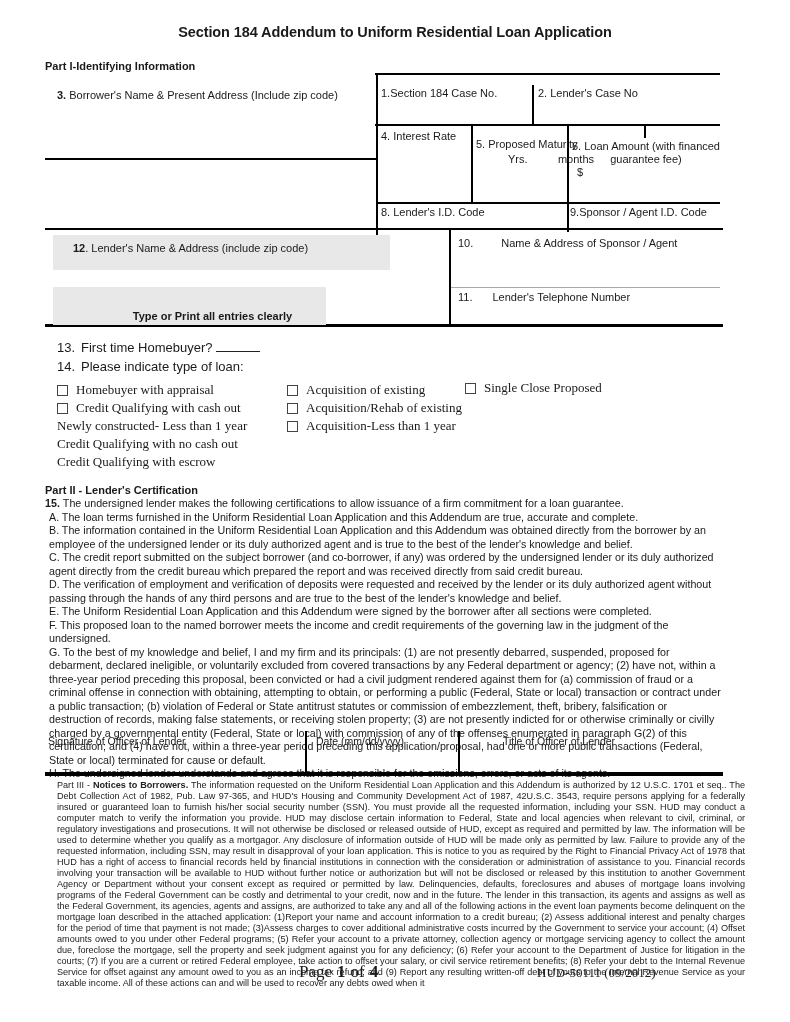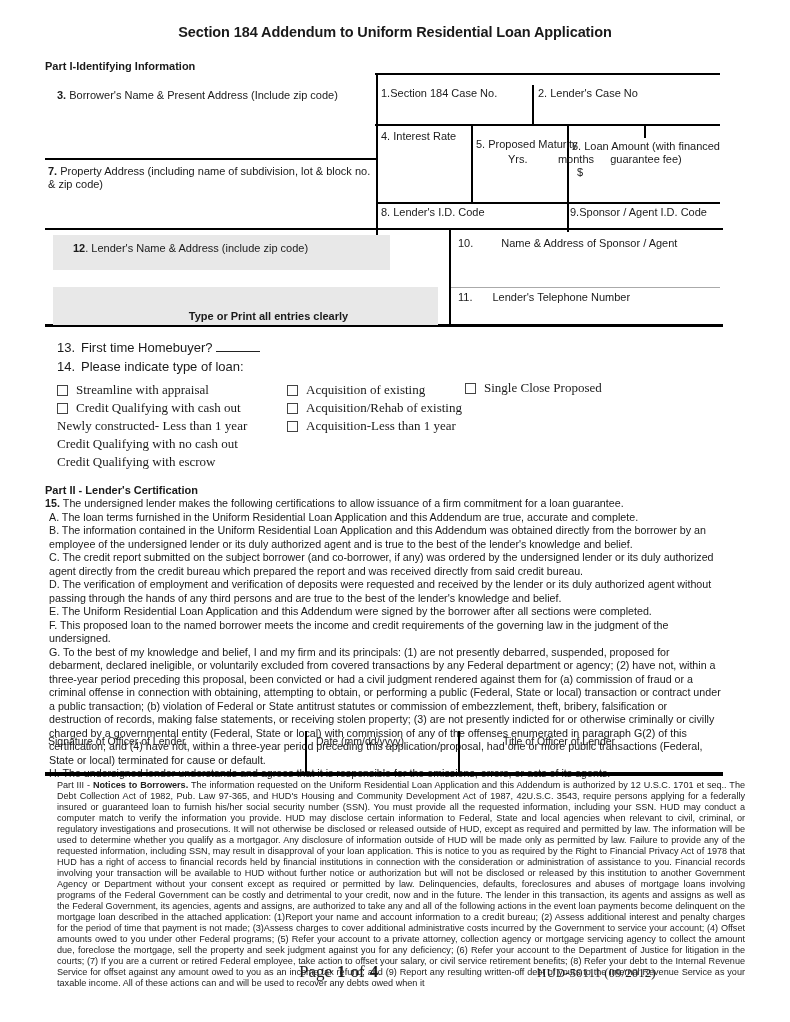--- a/index.html
+++ b/index.html
@@ -54,21 +54,20 @@
   <div class="abs hline" style="left:376px; top:202px; width:344px; height:2px;"></div>
   <div class="abs hline" style="left:45px; top:158px; width:332px; height:2px;"></div>
   <div class="abs hline" style="left:45px; top:228px; width:678px; height:2px;"></div>
   <div class="abs vline" style="left:449px; top:230px; width:2px; height:95px;"></div>
   <div class="abs grayline" style="left:451px; top:287px; width:269px; height:1px;"></div>
   <div class="abs hline" style="left:45px; top:324px; width:678px; height:3px;"></div>
 
   <div class="abs cell-label" style="left:57px; top:89px;"><b class="num-bold">3.</b><span class="lbl-gap">Borrower's Name &amp; Present Address (Include zip code)</span></div>
   <div class="abs fill" style="left:48px; top:103px; width:320px; height:52px;"></div>
 
-  <div class="abs cell-label" style="left:48px; top:165px; width:330px;"><b class="num-bold">7.</b><span class="lbl-gap">Property Address (including name of subdivision, lot &amp; block no. &amp; zip code)</span></div>
   <div class="abs fill" style="left:48px; top:192px; width:320px; height:32px;"></div>
 
   <div class="abs cell-label" style="left:381px; top:87px;">1.Section 184 Case No.</div>
   <div class="abs fill" style="left:380px; top:100px; width:150px; height:22px;"></div>
 
   <div class="abs cell-label" style="left:538px; top:87px;">2. Lender's Case No</div>
   <div class="abs fill" style="left:536px; top:100px; width:180px; height:22px;"></div>
 
   <div class="abs cell-label" style="left:381px; top:130px;">4. Interest Rate</div>
   <div class="abs fill" style="left:380px; top:144px; width:88px; height:55px;"></div>
@@ -88,21 +87,21 @@
   <div class="abs fill" style="left:380px; top:218px; width:185px; height:10px;"></div>
 
   <div class="abs cell-label" style="left:570px; top:206px;">9.Sponsor / Agent I.D. Code</div>
   <div class="abs fill" style="left:570px; top:218px; width:148px; height:10px;"></div>
 
   <div class="abs graybox" style="left:53px; top:235px; width:337px; height:35px;">
     <div class="cell-label" style="padding:7px 0 0 20px;"><b class="num-bold">12</b><span>. Lender's Name &amp; Address (include zip code)</span></div>
   </div>
   <div class="abs fill" style="left:53px; top:255px; width:337px; height:30px;"></div>
 
-  <div class="abs graybox typebox" style="left:53px; top:287px; width:385px; height:38px;padding-left:46px;">
+  <div class="abs graybox typebox" style="left:53px; top:287px; width:273px; height:38px;padding-left:46px;">
     <span>Type or Print all entries clearly</span>
   </div>
 
   <div class="abs cell-label flexrow" style="left:458px; top:237px; gap:28px;">
     <span>10.</span>
     <span>Name &amp; Address of Sponsor / Agent</span>
   </div>
   <div class="abs fill" style="left:456px; top:250px; width:260px; height:35px;"></div>
 
   <div class="abs cell-label flexrow" style="left:458px; top:291px; gap:20px;">
@@ -117,21 +116,21 @@
     <span class="blank"></span>
   </div>
   <div class="abs item-line" style="left:57px; top:359px;">
     <span class="item-num">14.</span>
     <span>Please indicate type of loan:</span>
   </div>
 
   <div class="abs cbcol" style="left:57px; top:381px; width:228px;">
     <div class="cbrow">
         <span class="cb"></span>
-        <span>Streamline with appraisal</span>
+        <span>Homebuyer with appraisal</span>
       </div>
     <div class="cbrow">
         <span class="cb"></span>
         <span>Credit Qualifying with cash out</span>
       </div>
     <div class="cbrow cont">
         <span>Newly constructed- Less than 1 year</span>
       </div>
     <div class="cbrow cont">
         <span>Credit Qualifying with no cash out</span>

